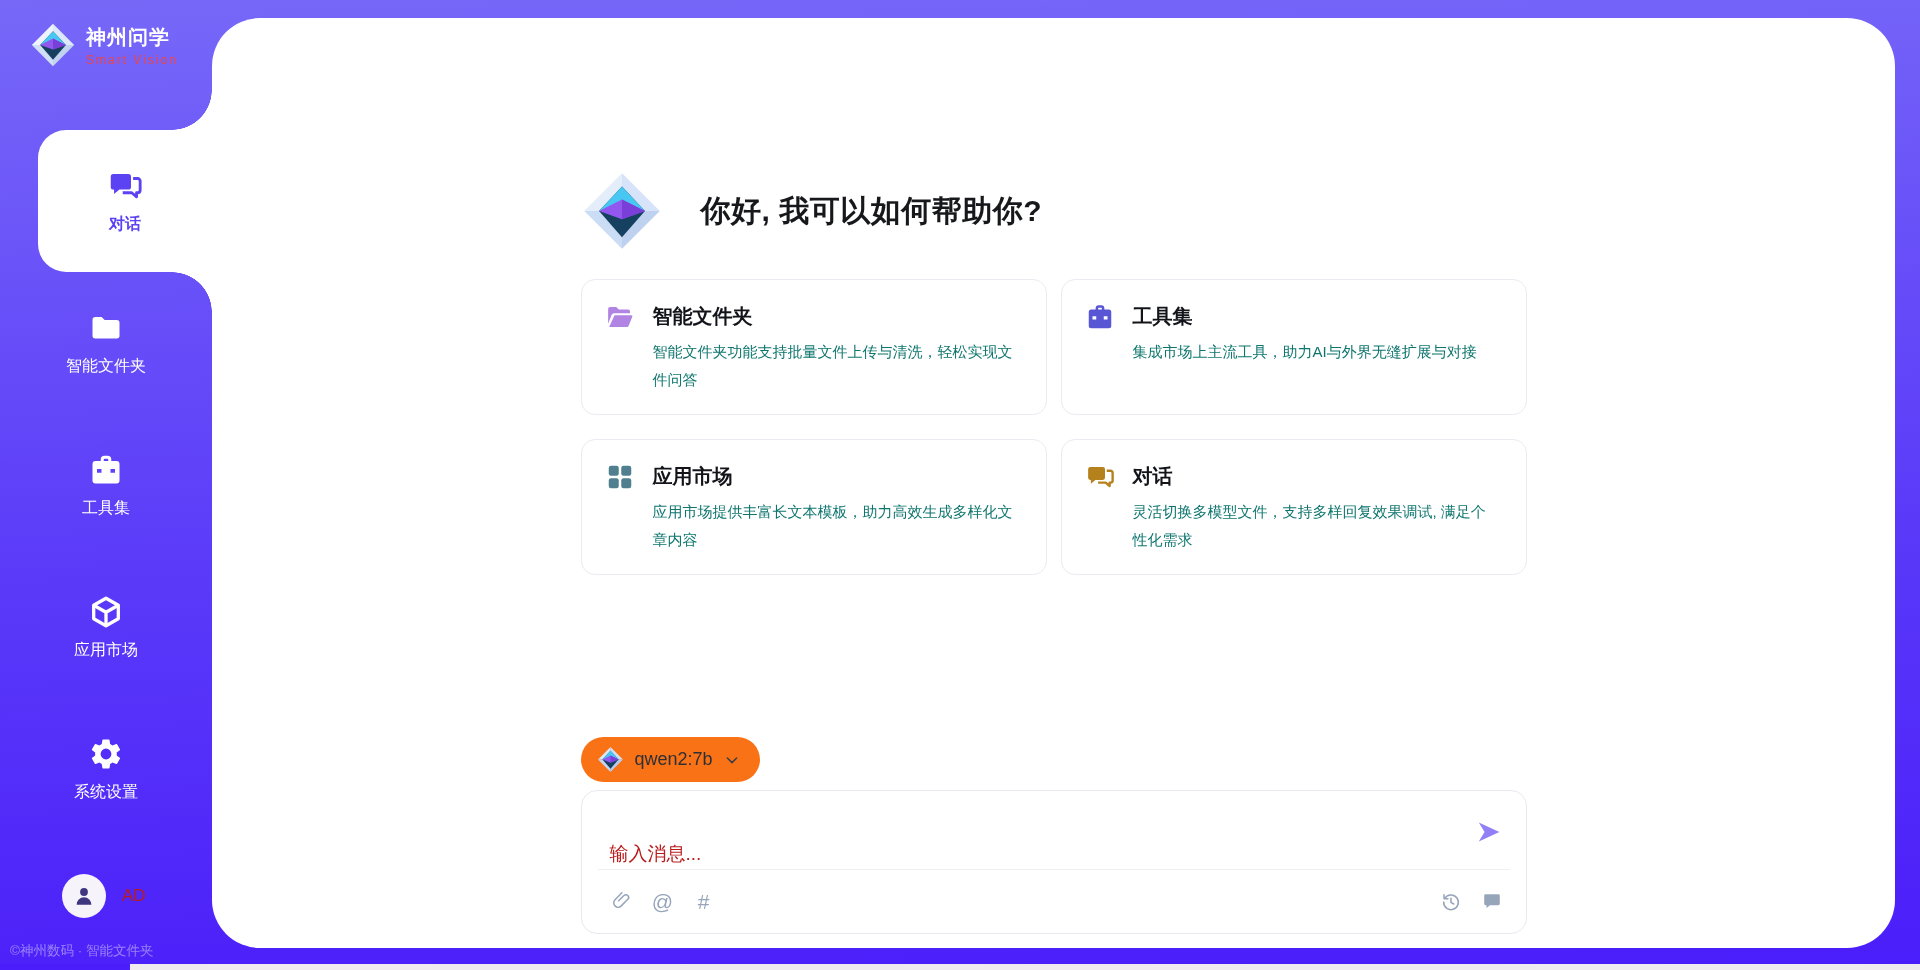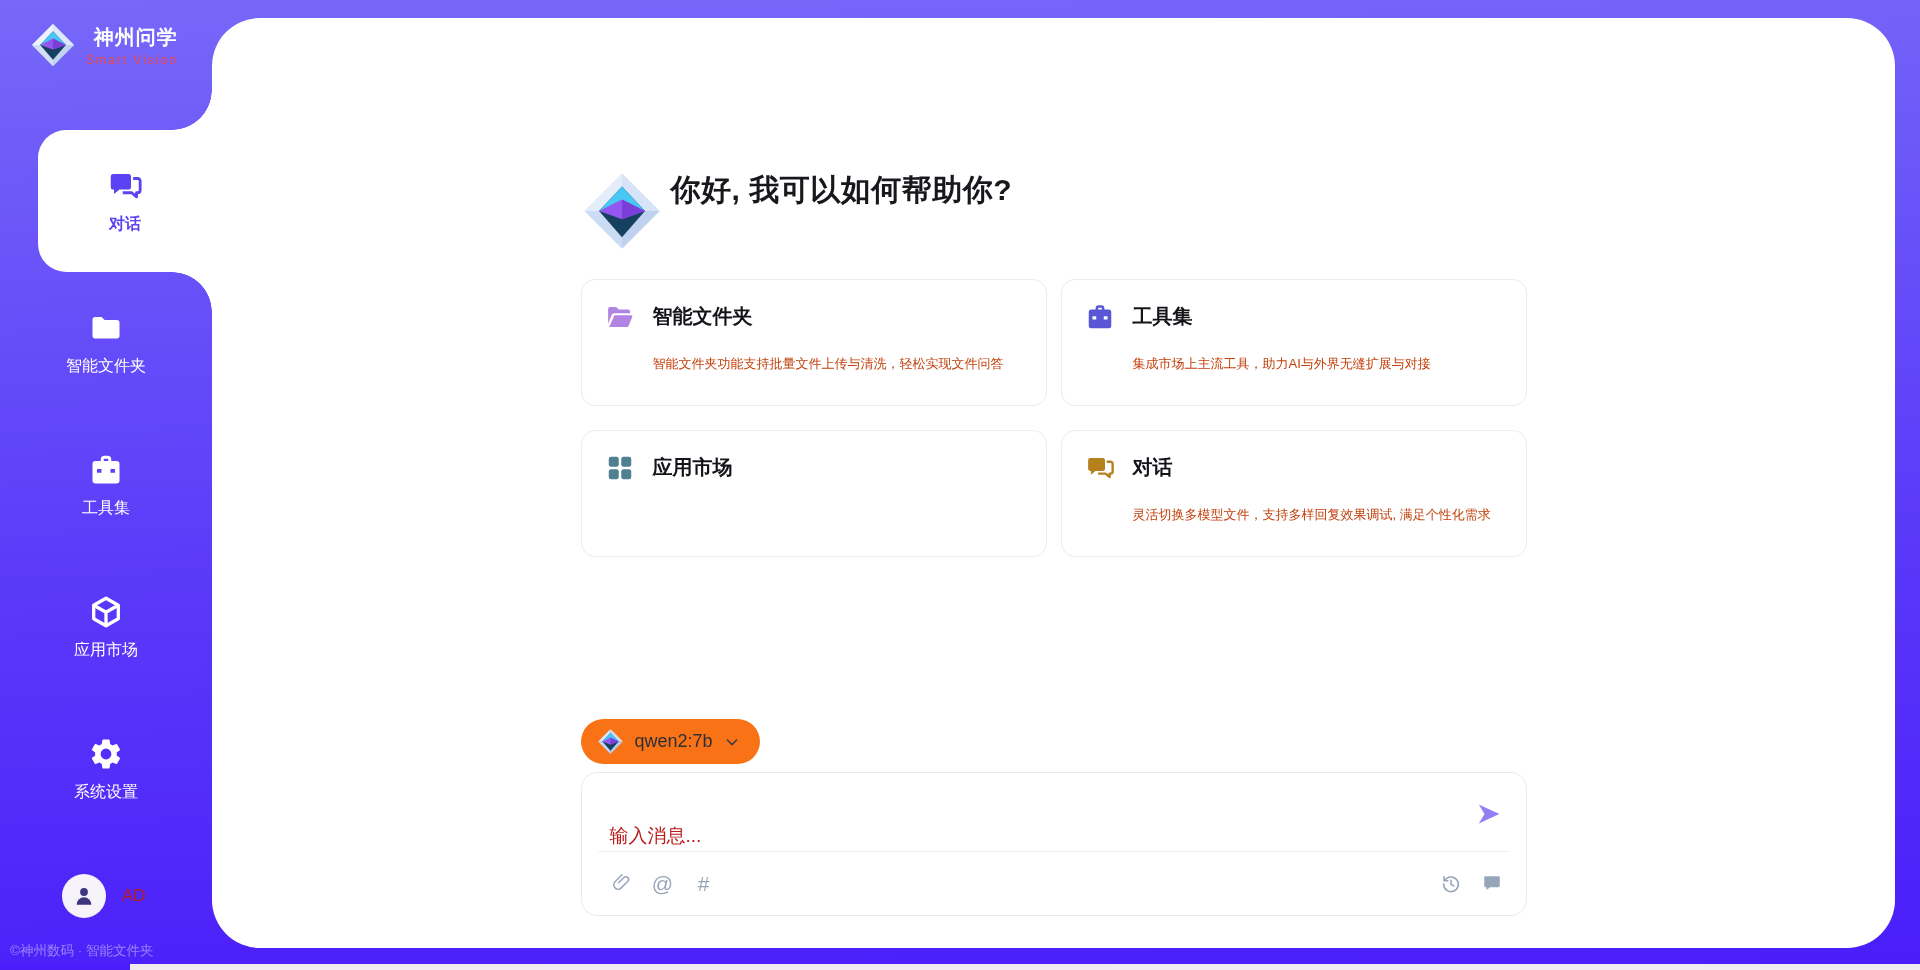--- a/index.html
+++ b/index.html
@@ -5,21 +5,21 @@
   * { margin:0; padding:0; box-sizing:border-box; }
   html,body { width:1920px; height:970px; overflow:hidden; }
   body {
     font-family:"Liberation Sans","DejaVu Sans",sans-serif;
     background:linear-gradient(178deg,#7768f8 0%,#5b3bf9 55%,#4a1dfa 100%);
     position:relative;
   }
 
   
   .sidebar { position:absolute; left:0; top:0; width:212px; height:100%; display:flex; flex-direction:column; z-index:2; }
-  .logo-row { display:flex; align-items:center; gap:10px; padding:22px 0 0 30px;text-align:right; }
+  .logo-row { display:flex; align-items:center; gap:10px; padding:22px 0 0 30px; }
   .logo-diamond { width:46px; height:46px; }
   .logo-text .t1 { color:#fff; font-size:20px; font-weight:700; letter-spacing:1px; }
   .logo-text .t2 { color:#ef4444; font-size:12px; letter-spacing:2px; margin-top:2px; }
 
   .nav { margin-top:62px; display:flex; flex-direction:column; }
   .nav-item { position:relative; height:142px; display:flex; flex-direction:column; align-items:center; justify-content:center; gap:10px; cursor:pointer; }
   .nav-item .nav-ico { width:36px; height:36px; }
   .nav-item .nav-label { color:#fff; font-size:16px; }
   .nav-item.active { background:#fff; margin-left:38px; border-radius:28px 0 0 28px; }
   .nav-item.active .nav-label { color:#5b42f2; font-weight:600; }
@@ -36,29 +36,29 @@
   .side-footer { color:rgba(255,255,255,.42); font-size:13.5px; padding-left:10px; white-space:nowrap; }
 
   
   .main-panel {
     position:absolute; left:212px; top:18px; right:25px; bottom:22px;
     background:#fff; border-radius:48px; z-index:1;
     display:flex; flex-direction:column; align-items:center;
   }
   .content-col { width:946px; }
 
-  .greeting-row { margin-top:152px; display:flex; gap:8px; }
+  .greeting-row { margin-top:152px; display:flex; align-items:center; gap:38px; }
   .greeting-logo { width:82px; height:82px; }
   .greeting-title { font-size:30px; font-weight:700; color:#17181c; letter-spacing:.5px; }
 
   .cards-grid { margin-top:27px; display:grid; grid-template-columns:1fr 1fr; column-gap:14px; row-gap:24px; }
   .card { border:1px solid #ebebf1; border-radius:14px; background:#fff; padding:21px 26px 20px 23px; display:flex; gap:18px; cursor:pointer; min-height:127px; }
   .card-ico { width:30px; height:30px; flex-shrink:0; margin-top:1px; }
   .card-title { font-size:20px; font-weight:700; color:#131419; margin-top:2px; }
-  .card-desc { font-size:13px; color:#c2410c; line-height:28px; margin-top:20px; }
+  .card-desc { font-size:15px; color:#0f766e; line-height:28px; margin-top:8px; }
 
   .model-row { margin-top:162px; width:946px; }
   .model-pill { display:inline-flex; align-items:center; gap:11px; height:45px; padding:0 20px 0 16px; background:#f97316; border-radius:23px; cursor:pointer; }
   .model-pill .m-logo { width:27px; height:27px; }
   .model-name { font-size:18px; color:#2d2f36; font-weight:500; }
 
   .composer { margin-top:8px; width:946px; height:144px; border:1.5px solid #e8e9ef; border-radius:16px; padding:0 16px; display:flex; flex-direction:column; }
   .composer-top { height:79px; border-bottom:1px solid #eeeef3; display:flex; align-items:flex-start; justify-content:space-between; padding:22px 8px 0 12px; }
   .composer-placeholder { font-size:19px; color:#b91c1c;margin-top:28px; }
   .send-btn { background:none; border:none; cursor:pointer; margin-top:6px; }
@@ -187,20 +187,21 @@
         <svg class="card-ico" viewBox="0 0 24 24">
           <g fill="#50808f">
             <rect x="3" y="3" width="8" height="8" rx="1.8"></rect>
             <rect x="13" y="3" width="8" height="8" rx="1.8"></rect>
             <rect x="3" y="13" width="8" height="8" rx="1.8"></rect>
             <rect x="13" y="13" width="8" height="8" rx="1.8"></rect>
           </g>
         </svg>
         <div>
           <div class="card-title">应用市场</div>
+          <div class="card-desc">应用市场提供丰富长文本模板，助力高效生成多样化文章内容</div>
         </div>
       </div>
 
       <div class="card">
         <svg class="card-ico" viewBox="0 0 24 24">
           <path d="M10.5 16.5h6l3.2 2.7v-2.7h.7a1.7 1.7 0 0 0 1.7-1.7V8.7A1.7 1.7 0 0 0 20.4 7h-3" fill="none" stroke="#b5811c" stroke-width="1.9" stroke-linejoin="round"></path>
           <path d="M2.5 5.7A1.7 1.7 0 0 1 4.2 4h10.1A1.7 1.7 0 0 1 16 5.7v6.9a1.7 1.7 0 0 1-1.7 1.7H8.3l-3.6 3v-3h-.5a1.7 1.7 0 0 1-1.7-1.7z" fill="#b5811c"></path>
         </svg>
         <div>
           <div class="card-title">对话</div>

